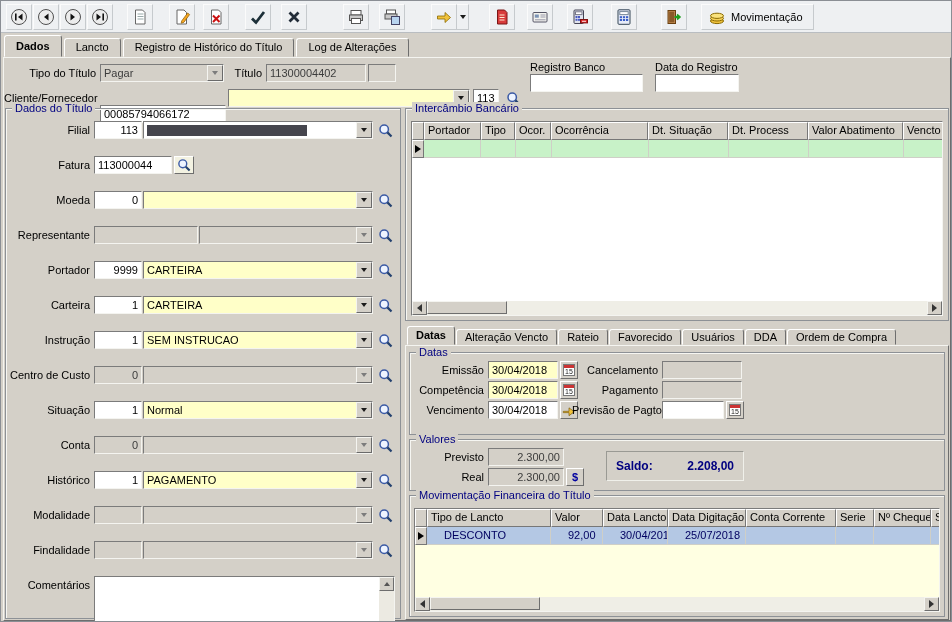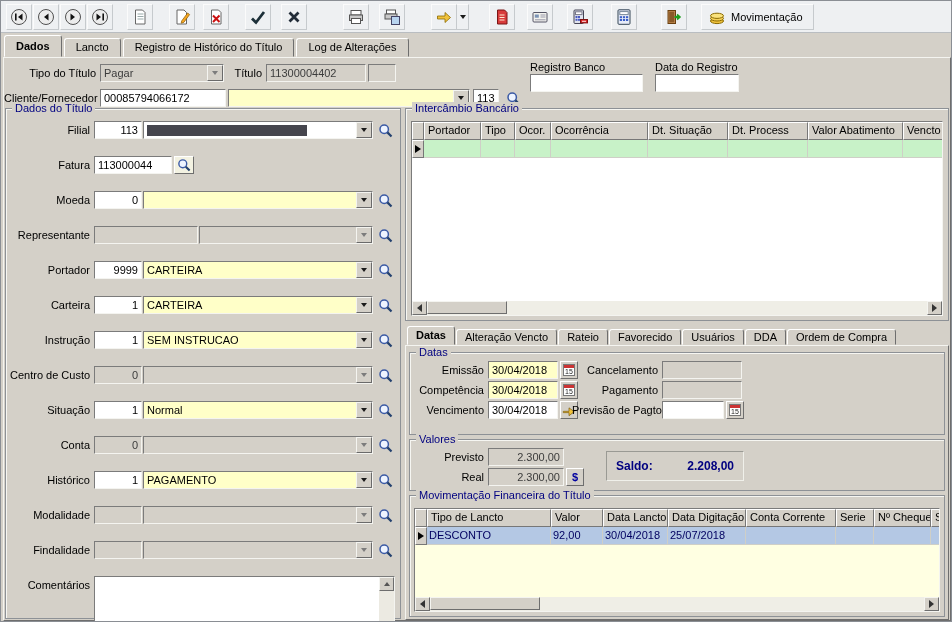--- a/index.html
+++ b/index.html
@@ -67,21 +67,21 @@
   .tu{width:0;height:0;border-left:3.5px solid transparent;border-right:3.5px solid transparent;border-bottom:4.5px solid #555}
   .tdn{width:0;height:0;border-left:3.5px solid transparent;border-right:3.5px solid transparent;border-top:4.5px solid #555}
   
   .grid{position:absolute;background:#fff;border:1px solid;border-color:#7b7b7b #f4f4f0 #f4f4f0 #7b7b7b;overflow:hidden}
   .ghead{position:absolute;left:0;top:0;right:0;height:18px;display:flex}
   .gh{flex:none;background:#d4d0c8;border:1px solid;border-color:#fff #777 #777 #fff;
       padding:1px 3px;overflow:hidden;white-space:nowrap}
   .gsel{flex:none;width:12px;background:#d4d0c8;border:1px solid;border-color:#fff #777 #777 #fff;
         display:flex;align-items:center;justify-content:center}
   .grow{position:absolute;left:0;top:18px;right:0;height:18px;display:flex}
-  .gc{flex:none;border-right:1px solid #cfcfc7;border-bottom:1px solid #cfcfc7;padding:1px 2px;
+  .gc{flex:none;border-right:1px solid #cfcfc7;border-bottom:1px solid #cfcfc7;padding:1px 17px;
       overflow:hidden;white-space:nowrap;line-height:15px}
   .green .gc{background:#c8f2c8}
   .bluesel .gc{background:#b4c8e4;color:#000060}
   .gbody{position:absolute;left:0;right:0;bottom:14px}
   .tr{width:0;height:0;border-top:4px solid transparent;border-bottom:4px solid transparent;border-left:6px solid #000}
   .hs{position:absolute;left:0;right:0;bottom:0;height:14px;background:#d4d0c8;display:flex}
   .hsb{width:15px;height:14px;background:#d4d0c8;border:1px solid;border-color:#f4f4f0 #6e6e6e #6e6e6e #f4f4f0;
        display:flex;align-items:center;justify-content:center;flex:none}
   .track{flex:1;background:#efeee6;position:relative}
   .thumb{position:absolute;top:0;height:13px;background:#d4d0c8;border:1px solid;border-color:#f4f4f0 #6e6e6e #6e6e6e #f4f4f0}
@@ -261,21 +261,21 @@
     <div class="inp dis" style="position:absolute;left:262px;top:6px;width:100px">
         <span>11300004402</span>
       </div>
     <div class="inp dis" style="position:absolute;left:364px;top:6px;width:28px"></div>
     <span class="lab2" style="left:526px;top:3px">Registro Banco</span>
     <div class="inp" style="position:absolute;left:526px;top:16px;width:113px"></div>
     <span class="lab2" style="left:651px;top:3px">Data do Registro</span>
     <div class="inp" style="position:absolute;left:651px;top:16px;width:84px"></div>
 
     <span class="lab" style="left:0px;top:34px;width:92px">Cliente/Fornecedor</span>
-    <div class="inp" style="position:absolute;left:96px;top:31px;width:126px">
+    <div class="inp" style="position:absolute;left:96px;top:47px;width:126px">
         <span>00085794066172</span>
       </div>
     <div class="combo yel" style="position:absolute;left:224px;top:31px;width:242px">
       <div class="ctext"></div>
       <div class="dd">
           <i class="td"></i>
         </div>
     </div>
     <div class="inp" style="position:absolute;left:469px;top:31px;width:26px">
         <span>113</span>

